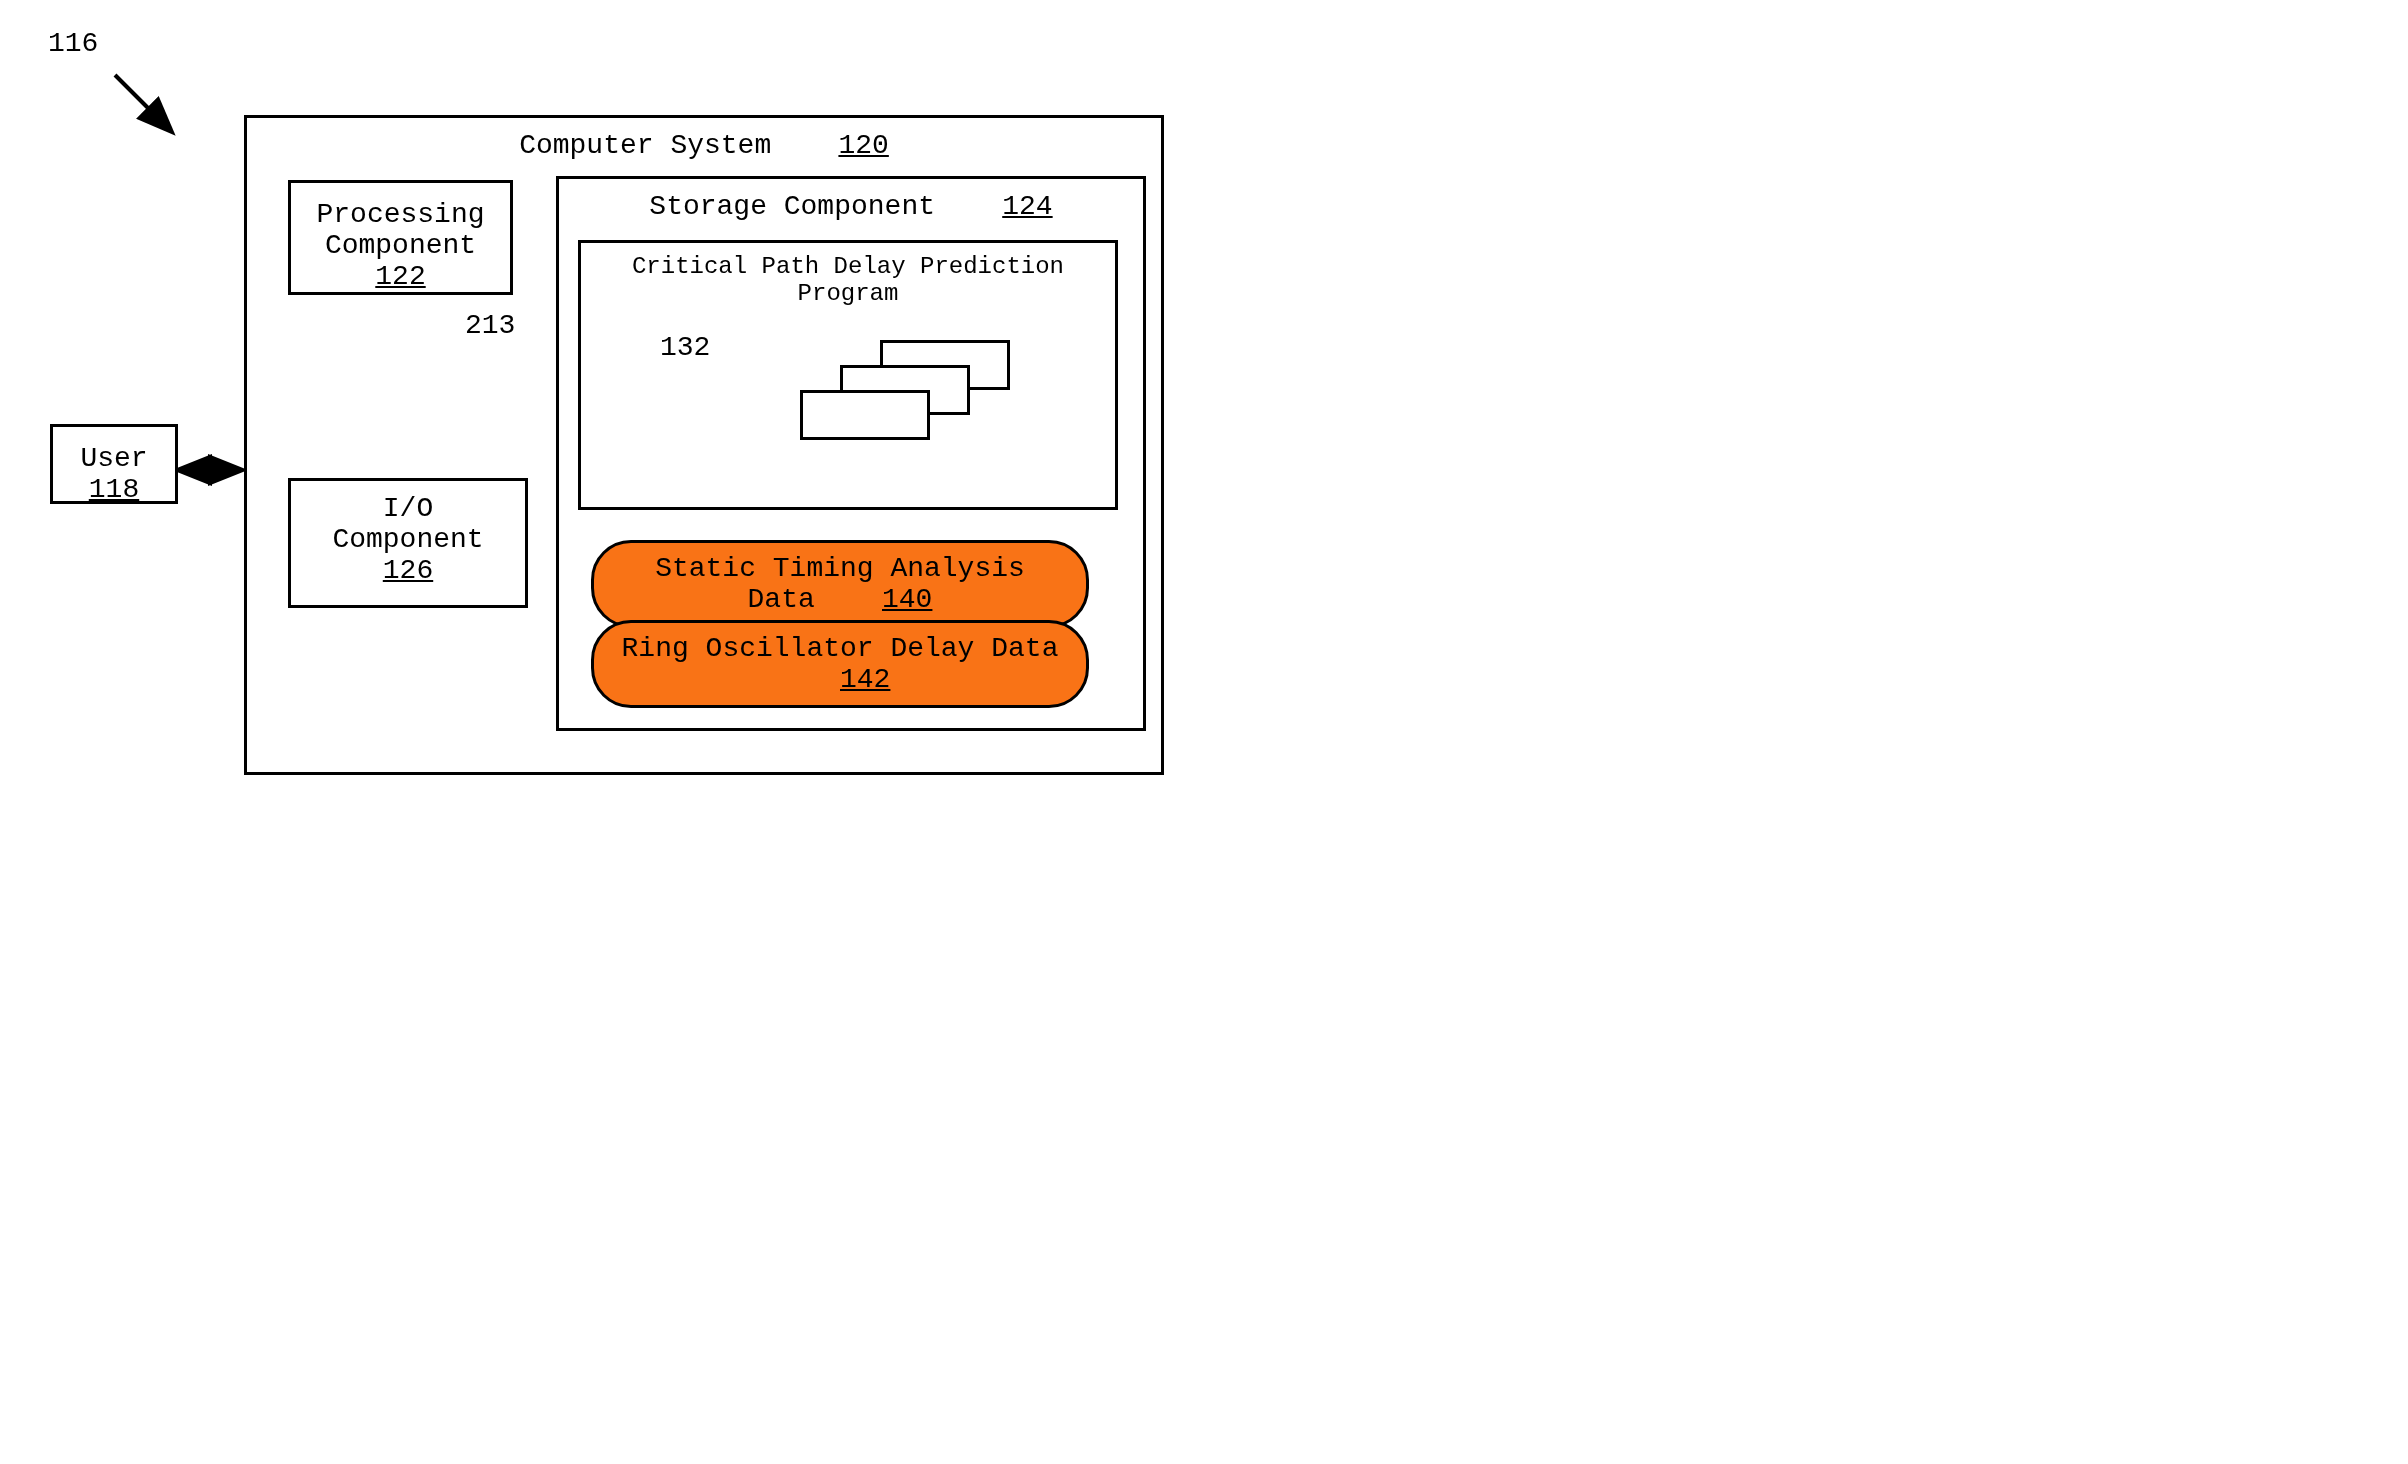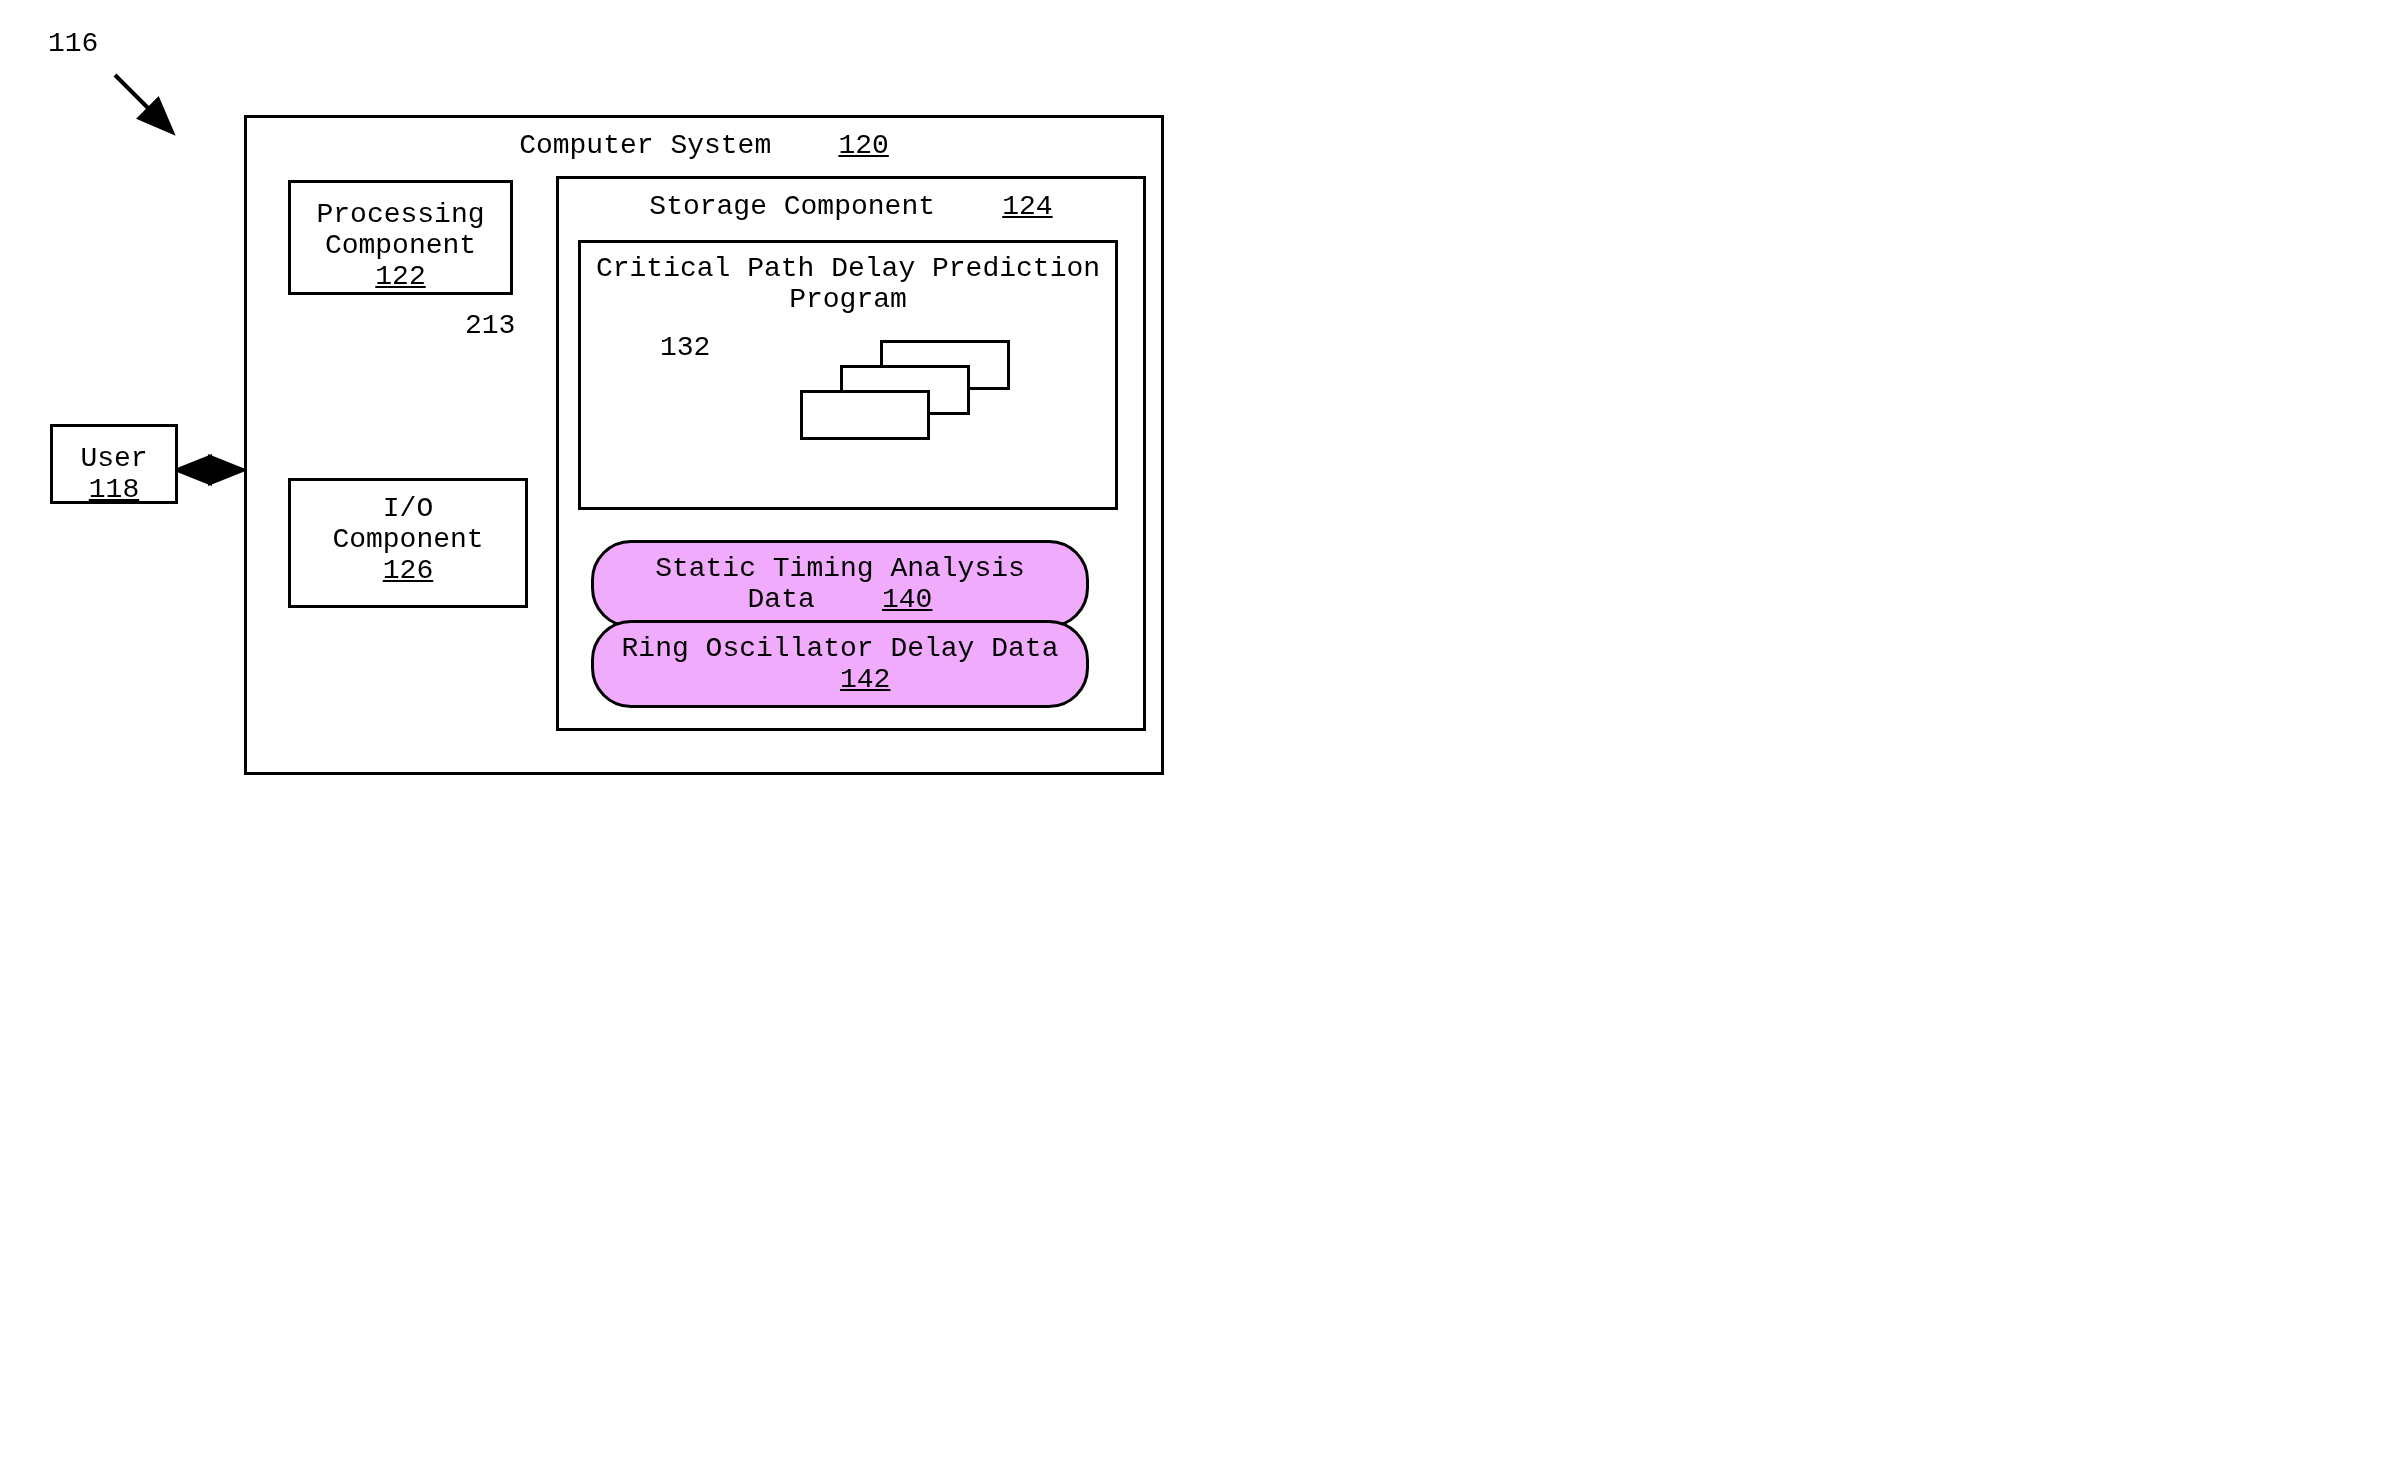--- a/index.html
+++ b/index.html
@@ -22,21 +22,21 @@
     .label-text {
       display: block;
     }
     .underline {
       text-decoration: underline;
     }
     .pill {
       position: absolute;
       border: 3px solid black;
       border-radius: 40px;
-      background: #f0abfc;
+      background: #f97316;
       text-align: center;
       padding: 10px 20px;
     }
     .free-label {
       position: absolute;
       font-family: "Courier New", monospace;
     }
     .module-stack {
       position: absolute;
     }
@@ -106,21 +106,21 @@
 
 <div class="box" style="left:556px; top:176px; width:590px; height:555px;">
   <div style="position:absolute; left:0; top:12px; width:100%; text-align:center;">
     <span>Storage Component</span>
     &nbsp;&nbsp;
     <span class="underline">124</span>
   </div>
 </div>
 
 <div class="box" style="left:578px; top:240px; width:540px; height:270px; padding-top:10px;">
-  <span class="label-text" style="font-size:28px;">Critical Path Delay Prediction Program</span>
+  <span class="label-text" style="font-size:24px;">Critical Path Delay Prediction Program</span>
 </div>
 
 <div class="free-label" style="left:660px; top:332px;">132</div>
 
 <div class="module-stack" style="left:800px; top:340px;">
   <div class="module-card" style="left:80px; top:0px;"></div>
   <div class="module-card" style="left:40px; top:25px;"></div>
   <div class="module-card" style="left:0px; top:50px;"></div>
 </div>
 

